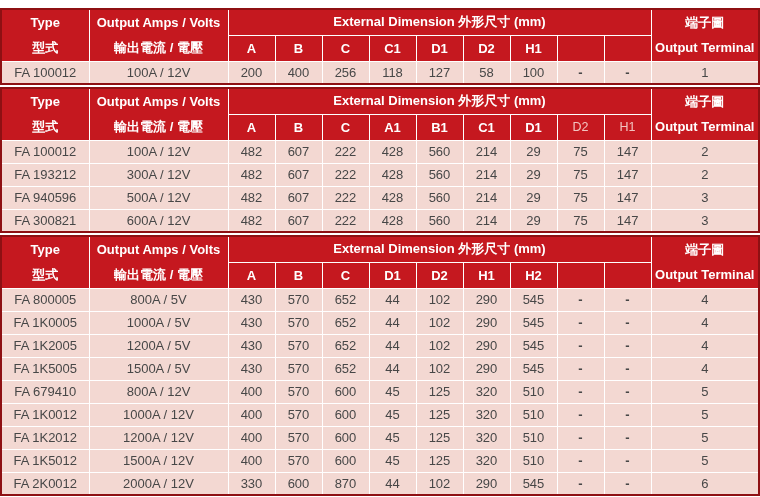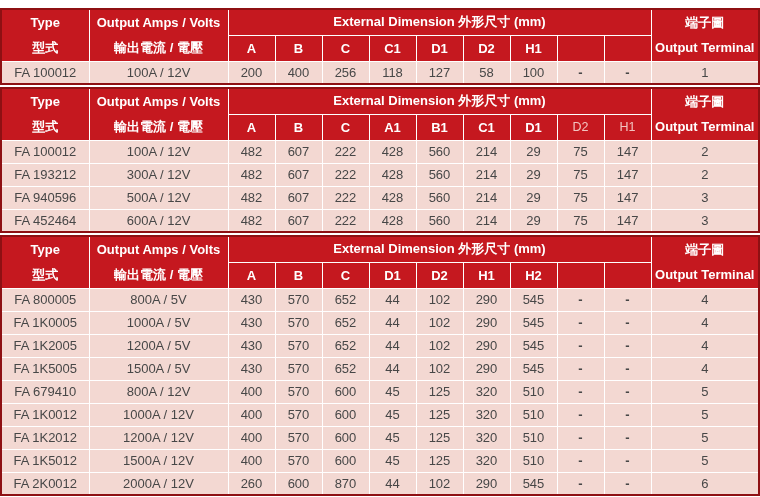--- a/index.html
+++ b/index.html
@@ -195,21 +195,21 @@
           <td>222</td>
           <td>428</td>
           <td>560</td>
           <td>214</td>
           <td>29</td>
           <td>75</td>
           <td>147</td>
           <td>3</td>
         </tr>
         <tr>
-          <td>FA 452464</td>
+          <td>FA 300821</td>
           <td>600A / 12V</td>
           <td>482</td>
           <td>607</td>
           <td>222</td>
           <td>428</td>
           <td>560</td>
           <td>214</td>
           <td>29</td>
           <td>75</td>
           <td>147</td>
@@ -370,21 +370,21 @@
           <td>125</td>
           <td>320</td>
           <td>510</td>
           <td class="dash">-</td>
           <td class="dash">-</td>
           <td>5</td>
         </tr>
         <tr>
           <td>FA 2K0012</td>
           <td>2000A / 12V</td>
-          <td>260</td>
+          <td>330</td>
           <td>600</td>
           <td>870</td>
           <td>44</td>
           <td>102</td>
           <td>290</td>
           <td>545</td>
           <td class="dash">-</td>
           <td class="dash">-</td>
           <td>6</td>
         </tr>

